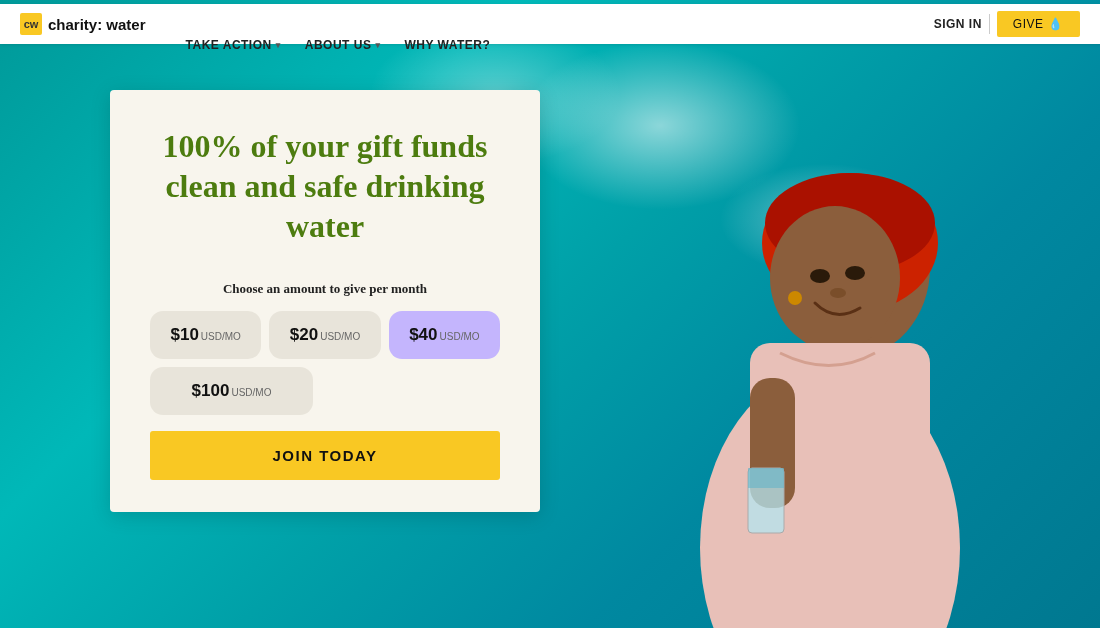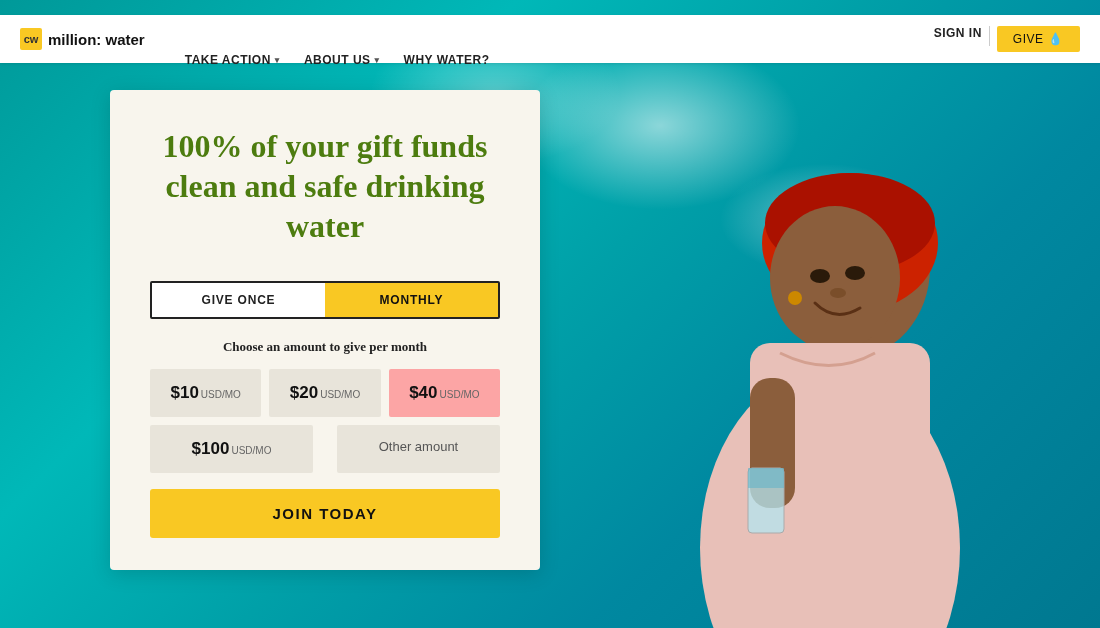--- a/index.html
+++ b/index.html
@@ -39,24 +39,24 @@
       overflow: hidden;
     }
     .woman-figure svg {
       width: 100%;
       height: 100%;
     }
 
     
     nav {
       position: absolute;
-      top: 15px;
+      top: 4px;
       left: 0;
       right: 0;
-      height: 48px;
+      height: 40px;
       background: #fff;
       display: flex;
       align-items: center;
       padding: 0 20px;
       z-index: 10;
       box-shadow: 0 1px 3px rgba(0,0,0,0.1);
     }
     .nav-logo {
       display: flex;
       align-items: center;
@@ -100,21 +100,21 @@
       cursor: pointer;
       white-space: nowrap;
       margin-top: 42px;
     }
     .nav-chevron {
       font-size: 9px;
       color: #555;
     }
     .nav-right {
       display: flex;
-      align-items: flex-start;
+      align-items: center;
       gap: 7px;
     }
     .sign-in {
       font-family: Arial, sans-serif;
       font-size: 12px;
       font-weight: 600;
       color: #222;
       text-transform: uppercase;
       letter-spacing: 0.5px;
       cursor: pointer;
@@ -221,31 +221,31 @@
     }
     .amount-grid-2 {
       display: grid;
       grid-template-columns: 1fr 1fr;
       gap: 24px;
       margin-bottom: 16px;
     }
     .amount-btn {
       background: #e8e4da;
       border: none;
-      border-radius: 2px;
+      border-radius: 13px;
       padding: 14px 10px;
       font-family: Arial, sans-serif;
       cursor: pointer;
       display: flex;
       align-items: baseline;
       justify-content: center;
       gap: 2px;
     }
     .amount-btn.selected {
-      background: #fca5a5;
+      background: #c4b5fd;
     }
     .amount-btn .dollar-amount {
       font-size: 17px;
       font-weight: 700;
       color: #111;
     }
     .amount-btn .unit {
       font-size: 10px;
       color: #666;
       text-transform: uppercase;
@@ -311,21 +311,21 @@
 
     <path d="M160 285 Q210 310 255 285" stroke="#d4a090" stroke-width="3" fill="none"></path>
   </svg>
 </div>
 
 <nav>
   <div class="nav-logo">
     <div class="logo-icon">
       <span>cw</span>
     </div>
-    <span>million: water</span>
+    <span>charity: water</span>
   </div>
 
   <div class="nav-links">
     <div class="nav-item">
       <span>Take Action</span>
       <span class="nav-chevron">▾</span>
     </div>
     <div class="nav-item">
       <span>About Us</span>
       <span class="nav-chevron">▾</span>
@@ -342,24 +342,20 @@
       <span>Give</span>
       <span>💧</span>
     </button>
   </div>
 </nav>
 
 <div class="card">
   <h1 class="card-title">100% of your gift funds clean and safe drinking water</h1>
 
 
-  <div class="toggle-row">
-    <button class="toggle-btn inactive">Give Once</button>
-    <button class="toggle-btn active">Monthly</button>
-  </div>
 
   <div class="amount-label">Choose an amount to give per month</div>
 
   <div class="amount-grid">
     <button class="amount-btn">
       <span class="dollar-amount">$10</span>
       <span class="unit">USD/mo</span>
     </button>
     <button class="amount-btn">
       <span class="dollar-amount">$20</span>
@@ -369,19 +365,16 @@
       <span class="dollar-amount">$40</span>
       <span class="unit">USD/mo</span>
     </button>
   </div>
 
   <div class="amount-grid-2">
     <button class="amount-btn">
       <span class="dollar-amount">$100</span>
       <span class="unit">USD/mo</span>
     </button>
-    <button class="amount-btn other-btn">
-      <span>Other amount</span>
-    </button>
   </div>
 
   <button class="join-btn">JOIN TODAY</button>
 </div>
 
 </body></html>

